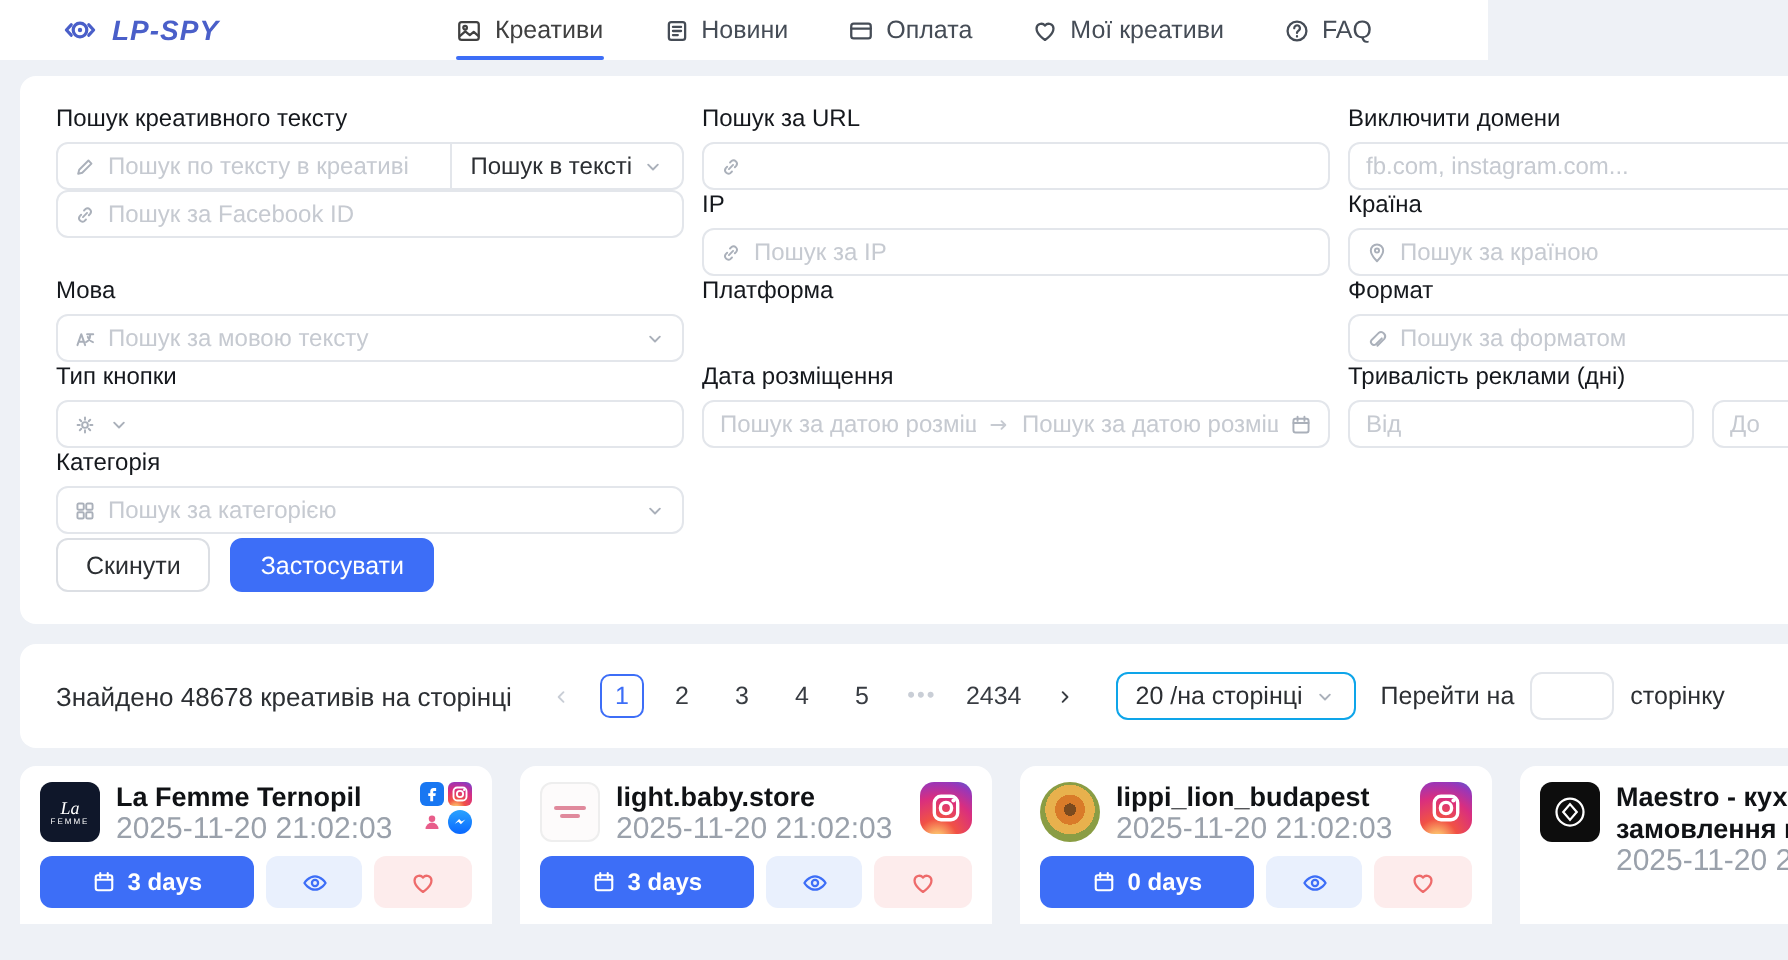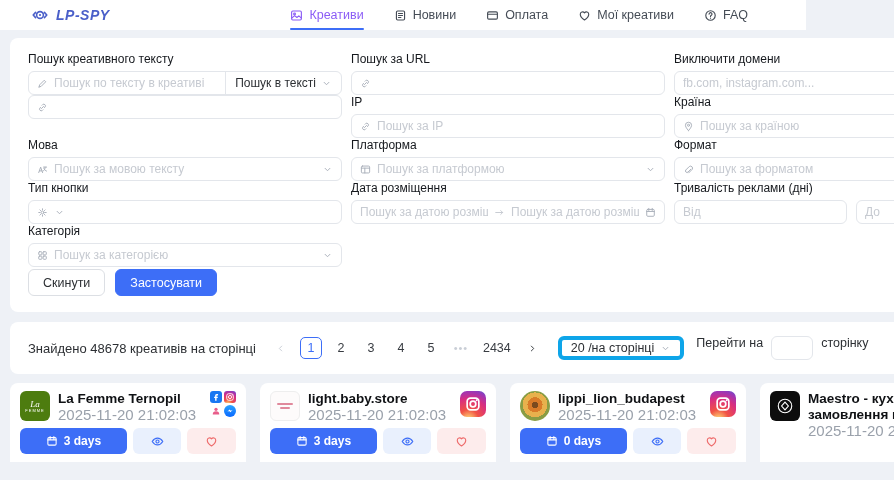--- a/index.html
+++ b/index.html
@@ -4,28 +4,28 @@
 <style>
   * { margin:0; padding:0; box-sizing:border-box; }
   html,body { width:894px; height:480px; overflow:hidden; }
   body { font-family:"Liberation Sans", sans-serif; background:#eef1f6; color:#15181d; }
 
   
   .ic { width:13px; height:13px; stroke:#aab0ba; stroke-width:1.4; fill:none; stroke-linecap:round; stroke-linejoin:round; flex:none; display:block; }
   .ic-sm { width:11px; height:11px; }
 
   
-  .header { height:30px; width:806px; background:#fff; display:flex; align-items:center; }
+  .header { height:30px; width:744px; background:#fff; display:flex; align-items:center; }
   .logo { display:flex; align-items:center; gap:6px; margin-left:30px; color:#4a5fc9; cursor:pointer; }
   .logo .ic { width:20px; height:16px; stroke:currentColor; stroke-width:1.6; }
   .logo-text { font-size:14px; font-weight:bold; font-style:italic; letter-spacing:.5px; }
   .nav { margin-left:auto; display:flex; align-items:center; gap:30px; height:100%; padding-right:58px; }
   .nav-item { position:relative; display:flex; align-items:center; gap:6px; height:100%; font-size:12.5px; color:#454c56; cursor:pointer; }
   .nav-item .ic { stroke:currentColor; }
-  .nav-item.active { color:#8b5cf6;justify-content:flex-end; }
+  .nav-item.active { color:#404040;justify-content:flex-end; }
   .nav-item.active::after { content:""; position:absolute; left:0; right:0; bottom:0; height:2px; background:#3d6ef7; border-radius:2px; }
 
   
   .content { width:1010px; margin-left:10px; }
   .panel { background:#fff; border-radius:8px; width:996px; }
   .filters-panel { margin-top:8px; padding:14px 18px 16px 18px; }
   .frow { display:flex; gap:9px; }
   .fcol { width:314px; }
   .fg { margin-bottom:0; }
   .flabel { font-size:12px; line-height:14px; font-weight:500; color:#15181d; margin-bottom:5px; }
@@ -40,30 +40,30 @@
   .btn-default { background:#fff; color:#2c2f33; border:1px solid #dcdfe4; }
 
   
   .pag-panel { margin-top:10px; height:52px; display:flex; align-items:center; padding:0 18px; gap:8px; }
   .found { font-size:13px; color:#2c2f33; margin-right:6px; }
   .pag-item { min-width:22px; height:22px; display:flex; align-items:center; justify-content:center; font-size:12.5px; color:#383c42; cursor:pointer; border-radius:5px; padding:0 3px; }
   .pag-item.active { border:1px solid #3d6ef7; color:#3d6ef7; }
   .pag-arrow .ic { stroke:#383c42; }
   .pag-arrow.disabled .ic { stroke:#c9ced6; }
   .pag-ellipsis { color:#c9ced6; letter-spacing:1px; font-size:11px; }
-  .size-select { display:flex; align-items:center; gap:6px; height:24px; border:4px solid #0ea5e9; border-radius:6px; padding:0 9px; font-size:12.5px; color:#2c2f33; cursor:pointer; margin-left:6px; }
-  .goto { display:flex; align-items:flex-start; gap:8px; font-size:12.5px; color:#2c2f33; margin-left:4px; }
+  .size-select { display:flex; align-items:center; gap:6px; height:24px; border:1px solid #0ea5e9; border-radius:6px; padding:0 9px; font-size:12.5px; color:#2c2f33; cursor:pointer; margin-left:6px; }
+  .goto { display:flex; align-items:center; gap:8px; font-size:12.5px; color:#2c2f33; margin-left:4px; }
   .goto input { width:42px; height:24px; border:1px solid #e3e6eb; border-radius:6px; outline:none; font-family:inherit; font-size:12px; padding:0 6px; }
 
   
   .cards { display:flex; gap:14px; margin-top:9px; }
   .card { width:236px; background:#fff; border-radius:8px 8px 0 0; padding:8px 10px; flex:none; }
   .chead { display:flex; gap:8px; }
   .avatar { width:30px; height:30px; border-radius:6px; flex:none; overflow:hidden; display:flex; flex-direction:column; align-items:center; justify-content:center; }
-  .av-dark { background:#4d7c0f; color:#fff; }
+  .av-dark { background:#0f172a; color:#fff; }
   .av-lafemme .l1 { font-size:9px; font-style:italic; font-family:"Liberation Serif", serif; line-height:8px; }
   .av-lafemme .l2 { font-size:4px; letter-spacing:1px; }
   .av-light { background:#fdfbfb; border:1px solid #eee; gap:2px; }
   .av-light i { display:block; width:16px; height:2px; background:#e0899c; border-radius:1px; }
   .av-light i.short { width:10px; }
   .av-lion { border-radius:50%; background:radial-gradient(circle at 50% 46%, #7a4a1e 0 14%, #d97b29 14% 34%, #e8b14d 34% 56%, #8a9d44 56% 78%, #5c7a2e 78% 100%); }
   .av-maestro { background:#0d0d0d; }
   .cinfo { flex:1; min-width:0; }
   .ctitle { font-size:13.5px; font-weight:bold; color:#101215; line-height:16px; white-space:nowrap; }
   .ctitle2 { font-size:13.5px; font-weight:bold; color:#101215; line-height:16px; white-space:nowrap; }
@@ -174,20 +174,21 @@
         </div>
       </div>
     </div>
 
     <div class="frow">
       <div class="fcol fg">
         <div class="iwrap">
           <svg class="ic ic-sm" viewBox="0 0 16 16">
               <path d="M6.5 9.5l3-3M7.3 4.7l1-1a2.5 2.5 0 013.5 3.5l-1 1M8.7 11.3l-1 1A2.5 2.5 0 014.2 8.8l1-1"></path>
             </svg>
+          <input placeholder="Пошук за Facebook ID" style="">
         </div>
       </div>
       <div class="fcol fg">
         <div class="flabel">IP</div>
         <div class="iwrap">
           <svg class="ic ic-sm" viewBox="0 0 16 16">
               <path d="M6.5 9.5l3-3M7.3 4.7l1-1a2.5 2.5 0 013.5 3.5l-1 1M8.7 11.3l-1 1A2.5 2.5 0 014.2 8.8l1-1"></path>
             </svg>
           <input placeholder="Пошук за IP" style="">
         </div>
@@ -213,30 +214,20 @@
               <path d="M9.5 4.5H14M11.7 4.5v1.1c0 2.2-1.3 3.9-3 4.7M10 6.4c.6 1.9 2.2 3.4 3.8 3.9"></path>
             </svg>
           <input placeholder="Пошук за мовою тексту" style="">
           <svg class="ic ic-sm" viewBox="0 0 16 16">
               <path d="M4.5 6.3L8 9.8l3.5-3.5"></path>
             </svg>
         </div>
       </div>
       <div class="fcol fg">
         <div class="flabel">Платформа</div>
-        <div class="iwrap">
-          <svg class="ic ic-sm" viewBox="0 0 16 16">
-              <rect x="2" y="3" width="12" height="10" rx="1.5"></rect>
-              <path d="M2 6h12M7 6v7"></path>
-            </svg>
-          <input placeholder="Пошук за платформою" style="">
-          <svg class="ic ic-sm" viewBox="0 0 16 16">
-              <path d="M4.5 6.3L8 9.8l3.5-3.5"></path>
-            </svg>
-        </div>
       </div>
       <div class="fcol fg">
         <div class="flabel">Формат</div>
         <div class="iwrap">
           <svg class="ic ic-sm" viewBox="0 0 16 16">
               <path d="M11.5 7.5l-4.3 4.3a2.2 2.2 0 01-3.1-3.1l5-5a3 3 0 014.2 4.2l-5 5"></path>
             </svg>
           <input placeholder="Пошук за форматом" style="">
 
         </div>

